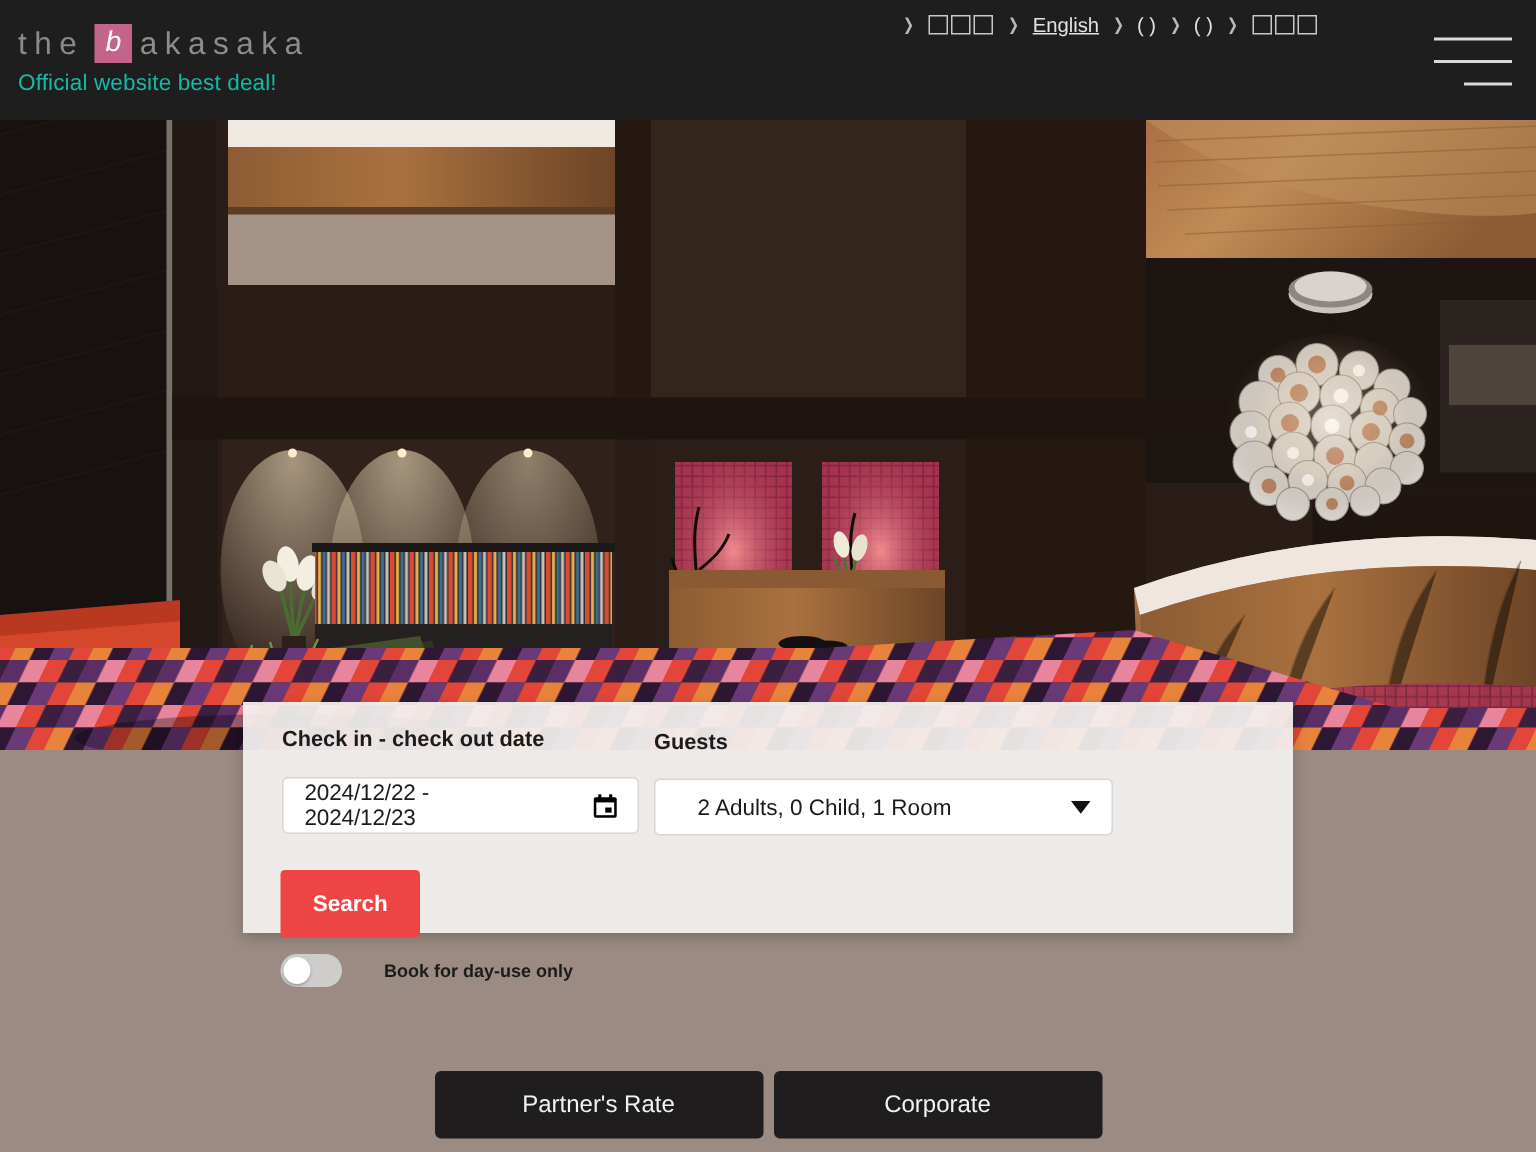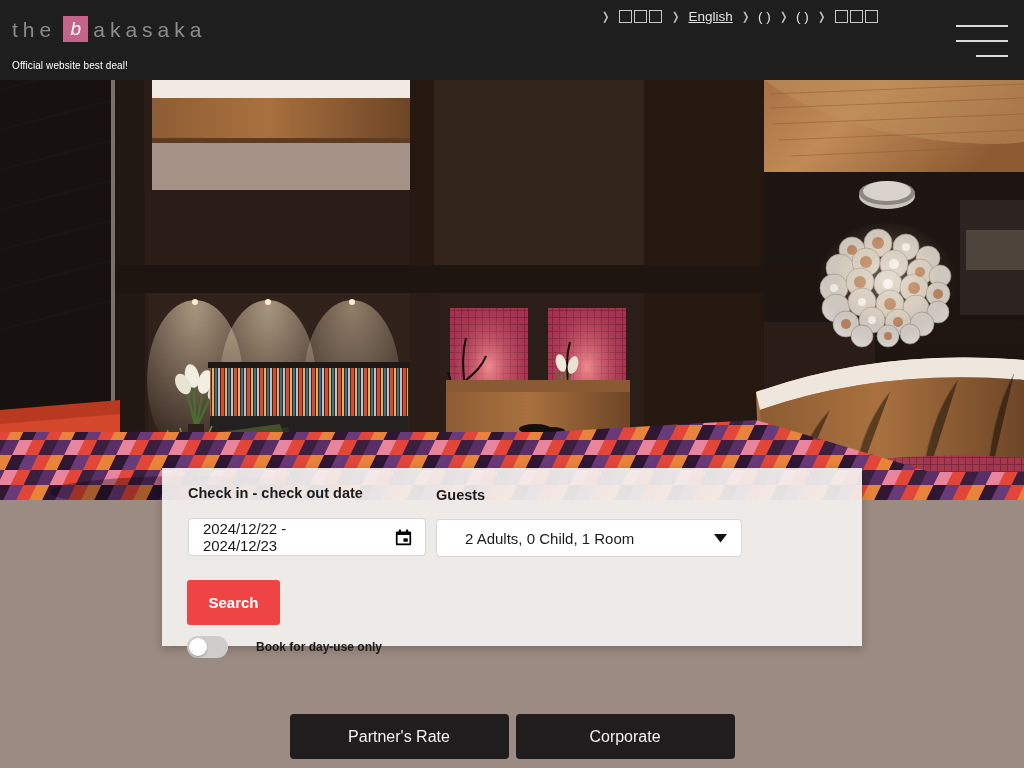--- a/index.html
+++ b/index.html
@@ -28,21 +28,21 @@
   .brand-logo .lead { color: #8a8a8a; }
   .brand-logo .bsq {
     display: inline-flex; align-items: center; justify-content: center;
     width: 25px; height: 26px;
     background: #c4648a; color: #ffffff;
     margin: 0 5px 0 7px; letter-spacing: 0;
     font-size: 19px; font-style: italic; font-weight: 400;
     padding-bottom: 2px;
   }
   .brand-tag {
-    margin-top: 18px; font-size: 10px; color: #ffffff;
+    margin-top: 5px; font-size: 15px; color: #14b8a6;
     letter-spacing: 0.1px;
   }
 
   .langnav {
     position: absolute; left: 598px; top: 9px;
     display: flex; align-items: center;
     color: #dcdcdc; font-size: 13.5px;
     white-space: nowrap;
   }
   .langnav .lang {
@@ -81,21 +81,21 @@
     position: absolute; top: 80px; left: 0;
     width: 1024px; height: 420px;
     overflow: hidden;
     background: #1a1311;
   }
   .hero svg { display: block; width: 1024px; height: 420px; }
 
   
   .panel {
     position: absolute; left: 162px; top: 468px;
-    width: 700px; height: 178px;
+    width: 700px; height: 154px;
     background: rgba(243,241,239,0.93);
     box-shadow: 0 3px 9px rgba(0,0,0,0.22);
     z-index: 50;
   }
   .panel-inner { position: relative; width: 100%; height: 100%; }
 
   .fld-label {
     position: absolute;
     font-size: 14.5px; font-weight: bold; color: #1b1b1b;
   }

